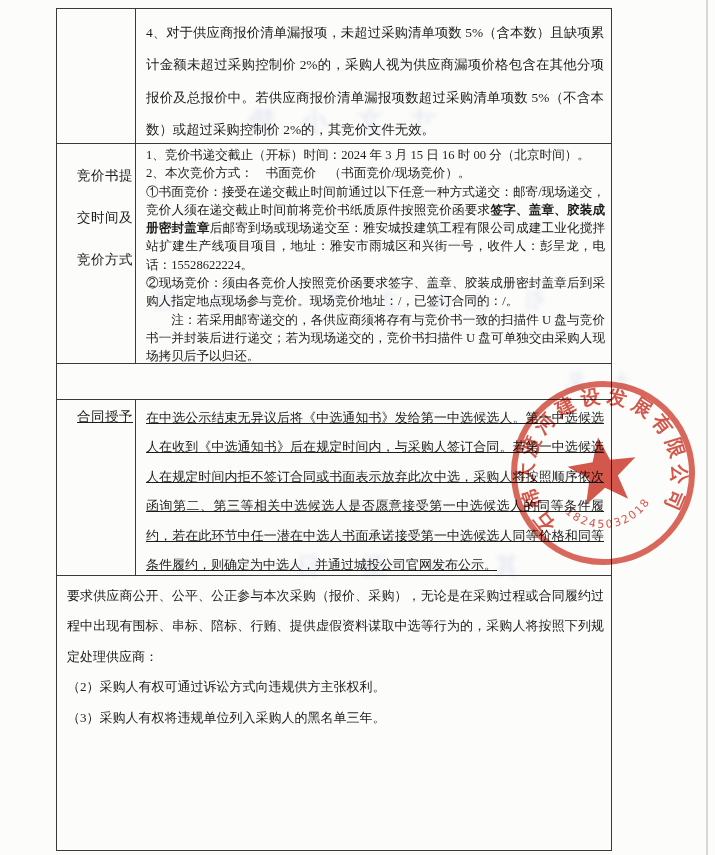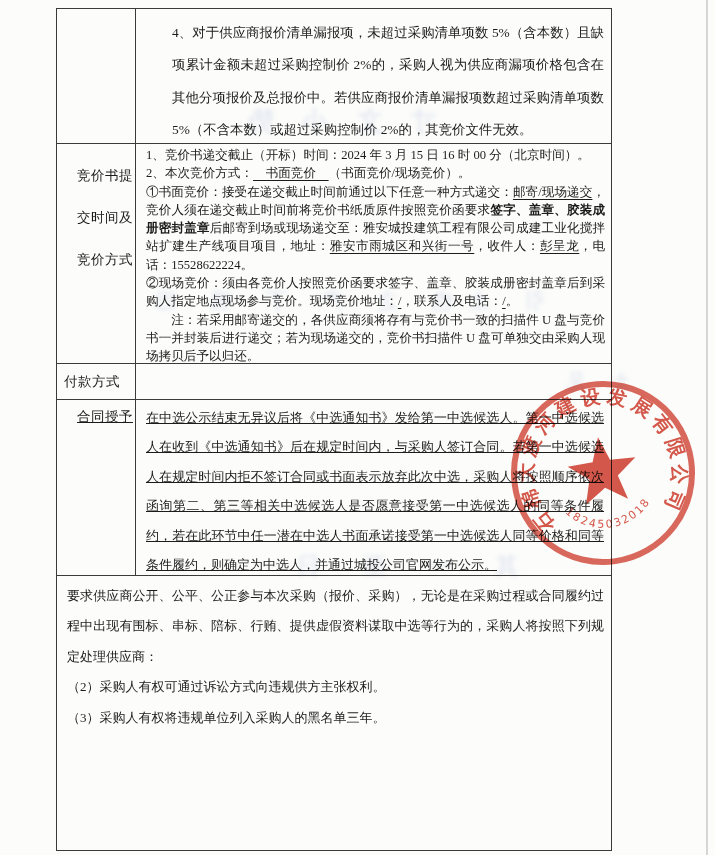--- a/index.html
+++ b/index.html
@@ -14,21 +14,21 @@
     position:absolute;left:706px;top:0;width:2px;height:855px;
     background:#c9c9c9;opacity:.75;
   }
   .doc-table{
     position:absolute;left:56px;top:8px;width:556px;height:843px;
     border:1.5px solid #3a3a3a;box-sizing:border-box;
     display:flex;flex-direction:column;background:transparent;
   }
   .row{display:flex;box-sizing:border-box;border-bottom:1px solid #3a3a3a;overflow:hidden;}
   .row:last-child{border-bottom:none;flex:1;}
-  .r1{height:135px;gap:26px;}
+  .r1{height:135px;}
   .r2{height:220px;}
   .r3{height:36px;}
   .r4{height:176px;text-decoration:underline;}
   .label{
     width:79px;flex:0 0 79px;box-sizing:border-box;border-right:1px solid #3a3a3a;
     font-size:13.5px;letter-spacing:.5px;padding:0 2px 0 7px;overflow:hidden;text-align:right;
   }
   .r2 .label{padding-top:11px;line-height:42px;}
   .r3 .label,.r5 .label{display:flex;align-items:center;}
   .r4 .label{padding-top:7px;line-height:20px;}
@@ -36,21 +36,21 @@
     flex:1;box-sizing:border-box;overflow:hidden;
     text-align:justify;
   }
   .r1 .content{font-size:13.4px;line-height:32.4px;padding:8px 7px 0 10px;}
   .r2 .content{font-size:12.6px;line-height:18.3px;padding:2px 6px 0 10px;}
   .r3 .content{font-size:12.6px;line-height:17.4px;padding:1px 6px 0 10px;}
   .r4 .content{font-size:13px;line-height:29.4px;padding:3px 7px 0 10px;}
   .r5 .content{font-size:13px;line-height:30.4px;padding:5px 7px 0 10px;}
   .para{margin:0;}
   .para.indent{text-indent:2em;}
-  .u{text-decoration:underline;text-underline-offset:3px;}
+  .u{text-underline-offset:3px;}
   .b{font-weight:bold;}
   
   .seal{
     position:absolute;left:503px;top:373px;width:200px;height:200px;
     mix-blend-mode:multiply;opacity:.85;pointer-events:none;
   }
   
   .wm{
     position:absolute;color:#93a6d2;opacity:.30;
     transform:scaleX(-1);filter:blur(2px);
@@ -78,27 +78,26 @@
         <div class="para"><span>4、对于供应商报价清单漏报项，未超过采购清单项数 5%（含本数）且缺项累计金额未超过采购控制价 2%的，采购人视为供应商漏项价格包含在其他分项报价及总报价中。若供应商报价清单漏报项数超过采购清单项数 5%（不含本数）或超过采购控制价 2%的，其竞价文件无效。</span></div>
       </div>
   </div>
 
   <div class="row r2">
     <div class="label">竞价书提交时间及竞价方式</div>
     <div class="content">
         <div class="para"><span>1、竞价书递交截止（开标）时间：2024 年 3 月 15 日 16 时 00 分（北京时间）。</span></div>
         <div class="para"><span>2、本次竞价方式：</span><span class="u">　书面竞价　</span><span>（书面竞价/现场竞价）。</span></div>
         <div class="para"><span>①书面竞价：接受在递交截止时间前通过以下任意一种方式递交：</span><span class="u">邮寄/现场递交</span><span>，竞价人须在递交截止时间前将竞价书纸质原件按照竞价函要求</span><span class="b">签字、盖章、胶装成册密封盖章</span><span>后邮寄到场或现场递交至：雅安城投建筑工程有限公司成建工业化搅拌站扩建生产线项目项目，地址：</span><span class="u">雅安市雨城区和兴街一号</span><span>，收件人：</span><span class="u">彭呈龙</span><span>，电话：15528622224。</span></div>
-        <div class="para"><span>②现场竞价：须由各竞价人按照竞价函要求签字、盖章、胶装成册密封盖章后到采购人指定地点现场参与竞价。现场竞价地址：</span><span class="u">/</span><span>，联系人及电话：</span><span class="u">/</span><span>。</span></div>
+        <div class="para"><span>②现场竞价：须由各竞价人按照竞价函要求签字、盖章、胶装成册密封盖章后到采购人指定地点现场参与竞价。现场竞价地址：</span><span class="u">/</span><span>，已签订合同的：</span><span class="u">/</span><span>。</span></div>
         <div class="para indent"><span>注：若采用邮寄递交的，各供应商须将存有与竞价书一致的扫描件 U 盘与竞价书一并封装后进行递交；若为现场递交的，竞价书扫描件 U 盘可单独交由采购人现场拷贝后予以归还。</span></div>
       </div>
   </div>
 
   <div class="row r3">
-    <div class="label">付款方式</div>
   </div>
 
   <div class="row r4">
     <div class="label">合同授予</div>
     <div class="content">
         <div class="para"><span>在中选公示结束无异议后将《中选通知书》发给第一中选候选人。第一中选候选人在收到《中选通知书》后在规定时间内，与采购人签订合同。若第一中选候选人在规定时间内拒不签订合同或书面表示放弃此次中选，采购人将按照顺序依次函询第二、第三等相关中选候选人是否愿意接受第一中选候选人的同等条件履约，若在此环节中任一潜在中选人书面承诺接受第一中选候选人同等价格和同等条件履约，则确定为中选人，并通过城投公司官网发布公示。</span></div>
       </div>
   </div>
 
   <div class="row r5">

